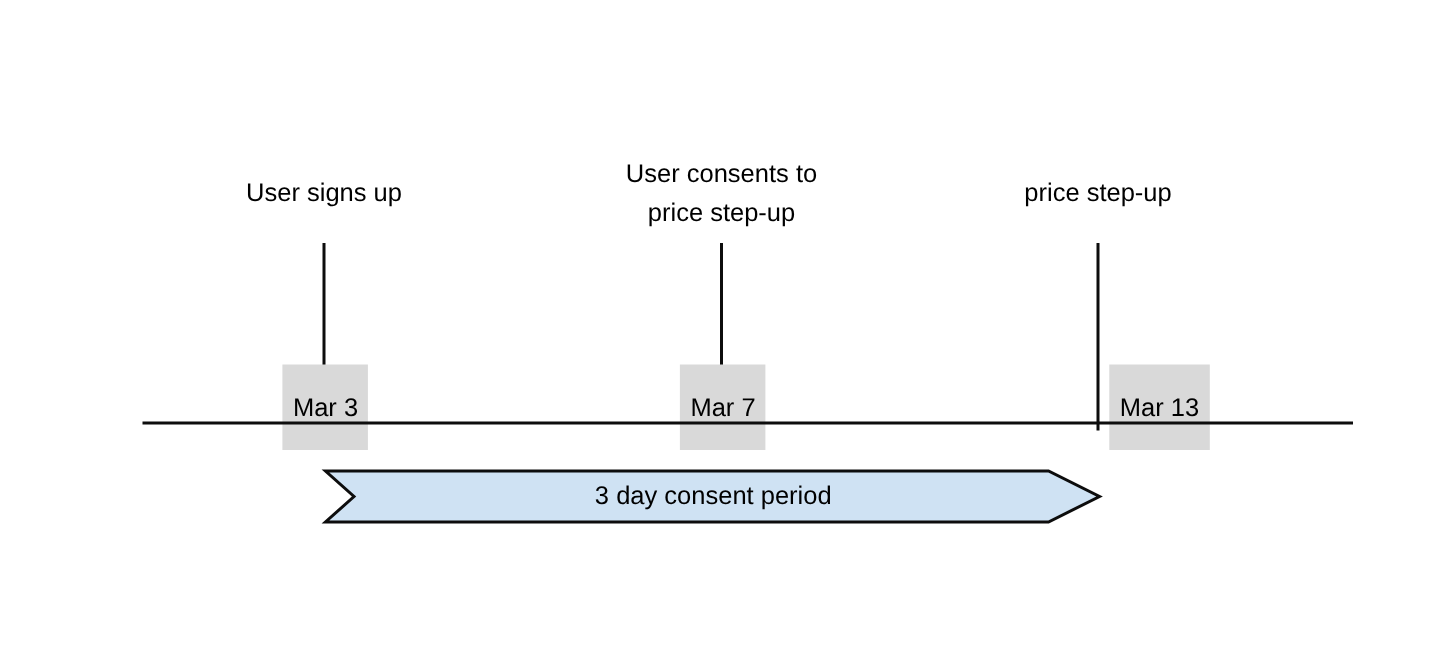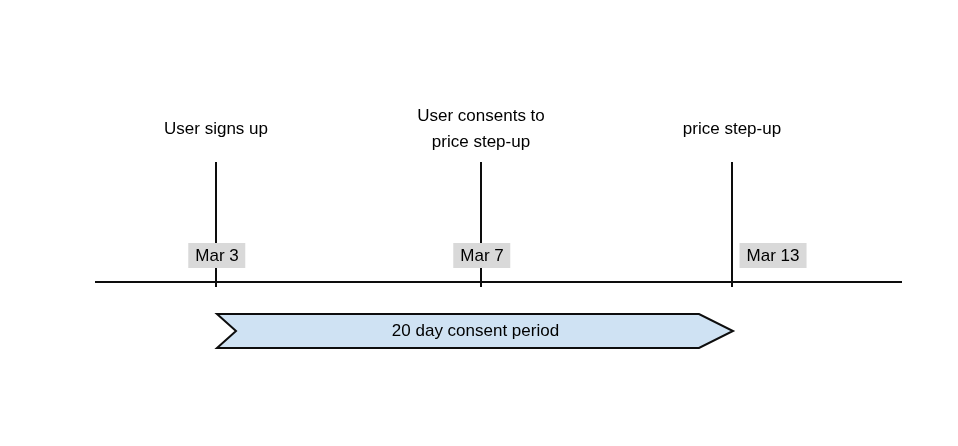--- a/index.html
+++ b/index.html
@@ -59,21 +59,21 @@
   .event-tick.e2 { left: 704px; }
 
   
   .date-chip {
     position: absolute;
     top: 243px;
     transform: translateX(-50%);
     background: var(--date_chip_bg, #d9d9d9);
     font-size: 17px;
     line-height: 21px;
-    padding: 2px 7px;
+    padding: 18px 7px;
     white-space: nowrap;
   }
   .date-chip.e0 { left: 190px; }
   .date-chip.e1 { left: 455px; }
   .date-chip.e2 { left: 746px; }
 
   
   .banner {
     position: absolute;
     left: 189px;
@@ -128,16 +128,16 @@
   <div class="date-chip e0">Mar 3</div>
   <div class="date-chip e1">Mar 7</div>
   <div class="date-chip e2">Mar 13</div>
 
   <div class="axis-line"></div>
 
   <div class="banner">
     <svg width="519" height="36" viewBox="0 0 519 36" aria-hidden="true">
       <polygon points="1,1 483,1 517,18 483,35 1,35 20,18"></polygon>
     </svg>
-    <div class="banner-text">20 day consent period</div>
+    <div class="banner-text">3 day consent period</div>
   </div>
 
 </div>
 
 </body></html>

